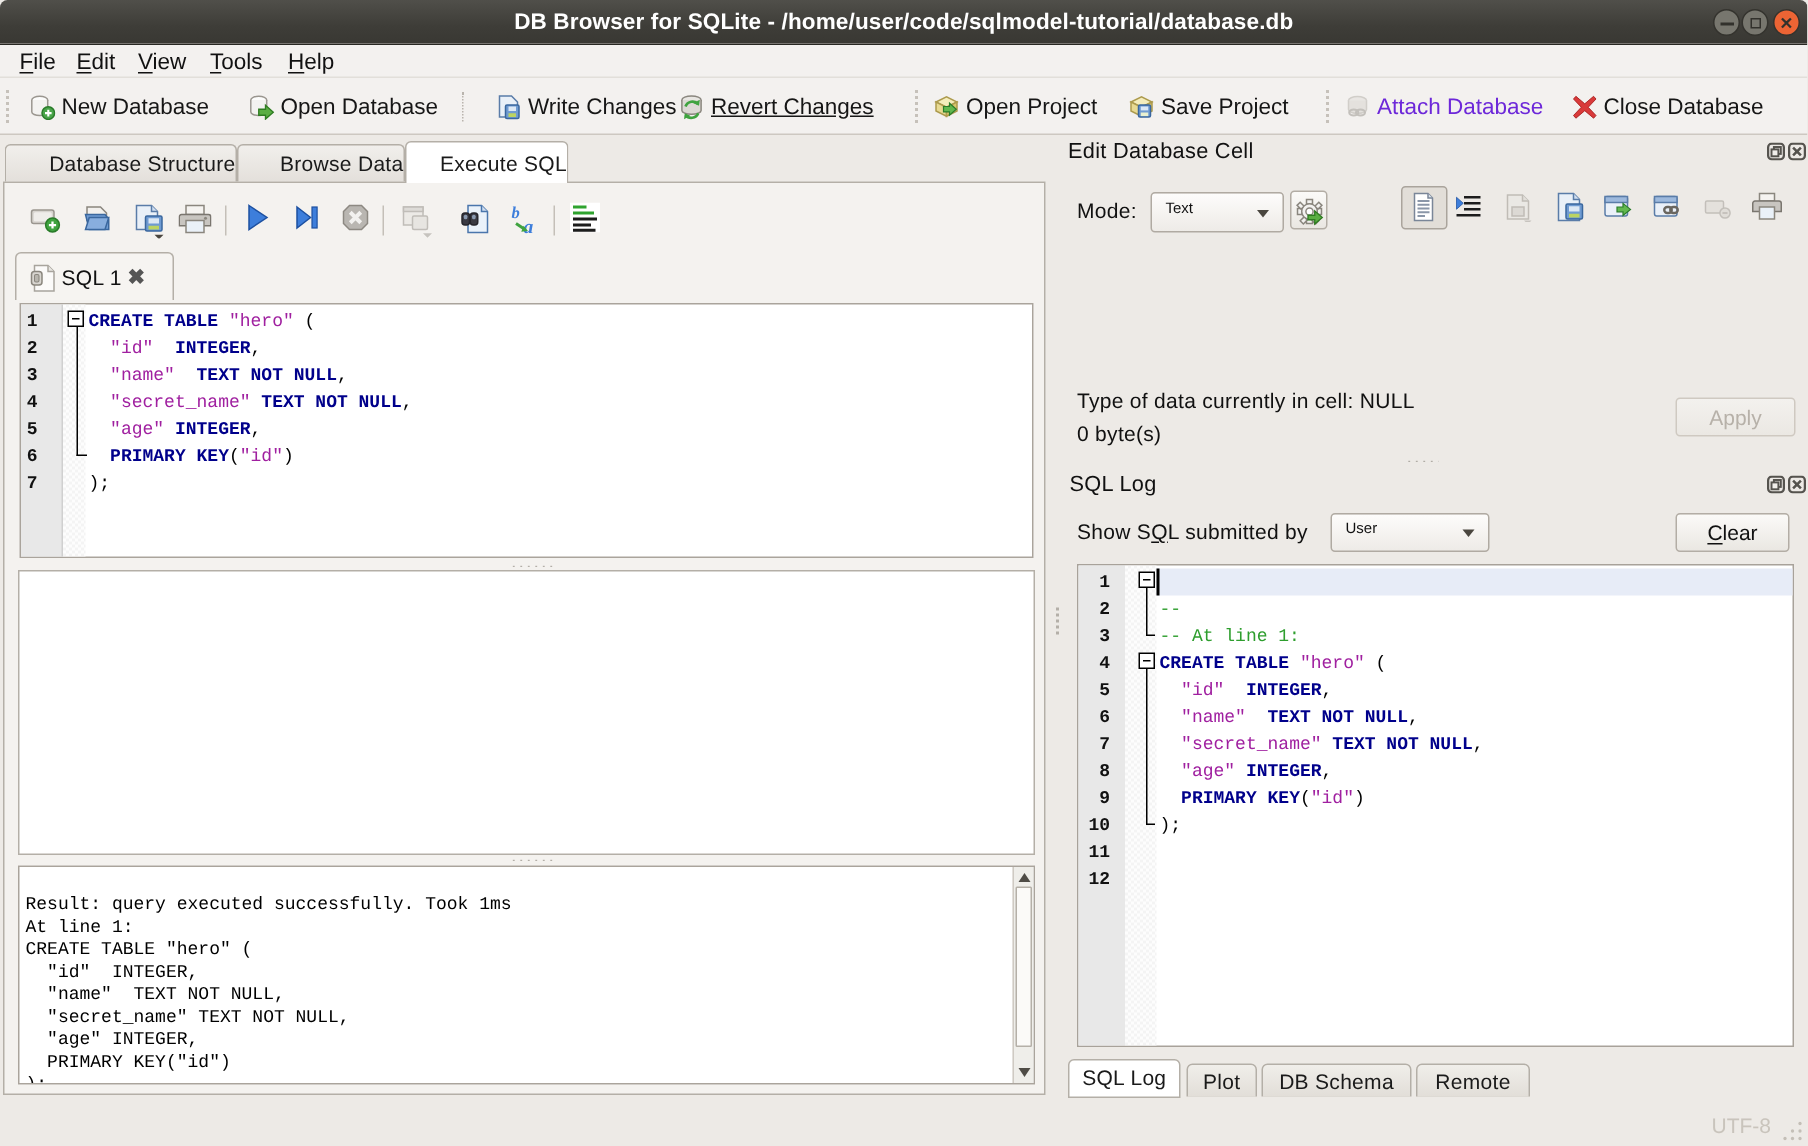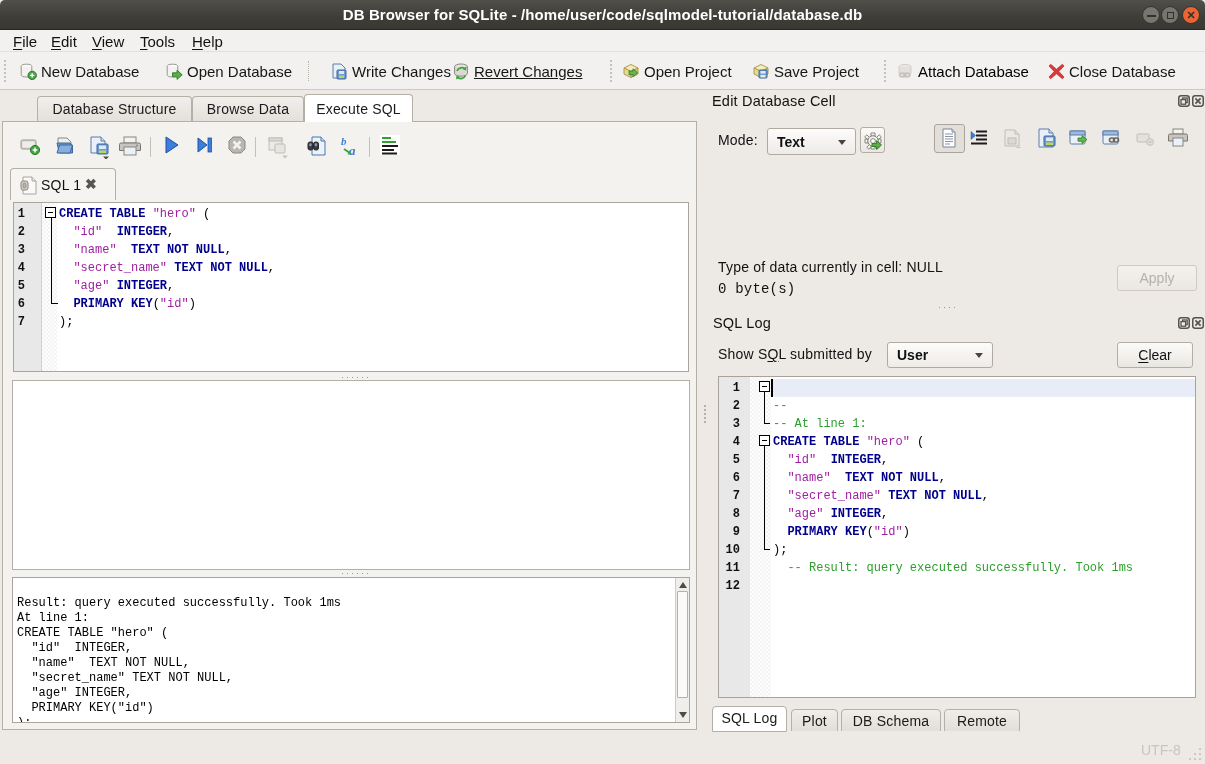--- a/index.html
+++ b/index.html
@@ -20,26 +20,26 @@
 
 #menubar { position:absolute; left:0; top:30px; width:1205px; height:22px; background:#f3f1ef; border-bottom:1px solid #e2dfda; }
 #menubar > span { position:absolute; top:3px; font-size:15px; color:#111; }
 
 .u { text-decoration:underline; text-underline-offset:2px; }
 
 
 #toolbar { position:absolute; left:0; top:52px; width:1205px; height:38px; background:#f3f1ef; border-bottom:1px solid #cdc8c1; }
 .tbitem { position:absolute; top:7px; height:24px; display:flex; align-items:center; font-size:15px; letter-spacing:0px; color:#161616; white-space:nowrap; }
 .tbitem svg { margin-right:4px; }
-.tbitem.dis { color:#000000; }
+.tbitem.dis { color:#6d28d9; }
 .tbsep { position:absolute; top:9px; width:1px; height:20px; border-left:1px dotted #b9b4ad; }
 .tbhandle { position:absolute; top:8px; width:3px; height:22px; border-left:2px dotted #c6c1ba; }
 
 
-.tab { position:absolute; top:96px; height:26px; background:linear-gradient(#f1efec,#e3dfda); border:1px solid #b4afa7; border-bottom:none; border-radius:4px 4px 0 0; text-align:center; font-size:14px; letter-spacing:0.2px; color:#1a1a1a; padding-top:4px;margin-left:34px; }
+.tab { position:absolute; top:96px; height:26px; background:linear-gradient(#f1efec,#e3dfda); border:1px solid #b4afa7; border-bottom:none; border-radius:4px 4px 0 0; text-align:right; font-size:14px; letter-spacing:0.2px; color:#1a1a1a; padding-top:4px; }
 .tab.active { background:#fff; top:94px; height:28px; padding-top:6px; z-index:3; }
 #page { position:absolute; left:2px; top:121px; width:695px; height:609px; background:#f4f2ef; border:1px solid #b4afa7; }
 
 
 #sqltb { position:absolute; left:0px; top:10px; height:26px; width:690px; }
 #sqltb svg { position:absolute; top:0; }
 .sqlsep { position:absolute; top:2px; width:1px; height:20px; background:#c4bfb8; }
 
 
 #sqltab { position:absolute; left:7px; top:46px; width:106px; height:32px; background:#f6f4f1; border:1px solid #b4afa7; border-bottom:none; border-radius:4px 4px 0 0; }
@@ -61,21 +61,21 @@
 
 .spdots { position:absolute; width:30px; height:3px; background:radial-gradient(circle 1px, #9a958d 40%, transparent 41%) 0 0/5px 3px repeat-x; }
 
 
 .sbar { position:absolute; background:#f1efec; border-left:1px solid #c8c3bc; }
 
 
 .docktitle { position:absolute; font-size:14.5px; letter-spacing:0.2px; color:#111; }
 .dockbtns { position:absolute; width:26px; height:11px; }
 label.fl { font-size:14px; letter-spacing:0.2px; color:#111; }
-.combo { position:absolute; background:linear-gradient(#fdfcfb,#eeebe7); border:1px solid #b0aaa2; border-radius:3px; font-size:14px; color:#111;font-weight:bold; }
+.combo { position:absolute; background:linear-gradient(#fdfcfb,#eeebe7); border:1px solid #b0aaa2; border-radius:3px; font-size:10px; color:#111; }
 .combo .arr { position:absolute; right:9px; top:50%; margin-top:-2px; width:0; height:0; border-left:4px solid transparent; border-right:4px solid transparent; border-top:5px solid #4a463f; }
 .btn { position:absolute; background:linear-gradient(#fbfaf8,#eae7e2); border:1px solid #b3ada5; border-radius:3px; text-align:center; font-size:14px; color:#111; }
 .btn.dis { color:#b7b1a9; border-color:#cfc9c1; background:linear-gradient(#f3f1ee,#ebe8e3); }
 
 
 .btab { position:absolute; height:23px; background:linear-gradient(#f0eeea,#e2ded8); border:1px solid #b4afa7; border-radius:4px 4px 0 0; text-align:center; font-size:14px; letter-spacing:0.2px; color:#1a1a1a; padding-top:3px; }
 .btab.active { background:#fff; height:26px; z-index:2; }
 
 #statusbar { position:absolute; left:0; top:731px; width:1205px; height:33px; background:#edeae6; }
 </style>
@@ -382,21 +382,21 @@
       <path d="M13.3 12h3.4" stroke="#9a968f" stroke-width="1.2"></path>
     </svg>
   <svg class="abs" style="left:469px; top:37px;" width="20" height="20" viewBox="0 0 20 20">
       <rect x="5" y="1" width="10" height="5" fill="#f5f3f0" stroke="#8a867e"></rect>
       <path d="M2 6h16a1.5 1.5 0 0 1 1.5 1.5v5.5h-19v-5.5A1.5 1.5 0 0 1 2 6z" fill="#c8c5c0" stroke="#7a766f"></path>
       <rect x="5" y="10" width="10" height="8" fill="#eaf1f8" stroke="#8a867e"></rect>
     </svg>
 
 
   <div class="abs" style="left:19px; top:168px; font-size:14px; letter-spacing:0.2px; color:#111;">Type of data currently in cell: NULL</div>
-  <div class="abs" style="left:19px; top:190px; font-size:14px; letter-spacing:0.2px; color:#111;font-family:Liberation Mono, monospace;">0 byte(s)</div>
+  <div class="abs" style="left:19px; top:190px; font-size:14px; letter-spacing:0.2px; color:#111;">0 byte(s)</div>
   <div class="btn dis" style="left:418px; top:174px; width:80px; height:26px; line-height:24px;">Apply</div>
 
   <div class="spdots" style="left:238px; top:215px; width:22px;"></div>
 
   <div class="docktitle" style="left:14px; top:224px;">SQL Log</div>
   <div class="dockbtns" style="left:479px; top:226px;">
     <svg width="12" height="12" viewBox="0 0 12 12" style="position:absolute;left:0;">
         <rect x="0.75" y="0.75" width="10.5" height="10.5" rx="2.4" fill="none" stroke="#55534e" stroke-width="1.5"></rect>
         <rect x="4.6" y="3" width="4.6" height="4.6" fill="none" stroke="#55534e" stroke-width="1.3"></rect>
         <rect x="3" y="4.6" width="4.6" height="4.6" fill="#f0eeea" stroke="#55534e" stroke-width="1.3"></rect>
@@ -439,21 +439,20 @@
     <div class="abs" style="left:52px; top:2px; width:1.5px; height:18px; background:#000;"></div>
     <div class="codeline" style="left:54px; top:20px;"><span class="cmt">--</span></div>
     <div class="codeline" style="left:54px; top:38px;"><span class="cmt">-- At line 1:</span></div>
     <div class="codeline" style="left:54px; top:56px;"><span class="kw">CREATE TABLE</span> <span class="str">"hero"</span> (</div>
     <div class="codeline" style="left:54px; top:74px;">  <span class="str">"id"</span>  <span class="kw">INTEGER</span>,</div>
     <div class="codeline" style="left:54px; top:92px;">  <span class="str">"name"</span>  <span class="kw">TEXT NOT NULL</span>,</div>
     <div class="codeline" style="left:54px; top:110px;">  <span class="str">"secret_name"</span> <span class="kw">TEXT NOT NULL</span>,</div>
     <div class="codeline" style="left:54px; top:128px;">  <span class="str">"age"</span> <span class="kw">INTEGER</span>,</div>
     <div class="codeline" style="left:54px; top:146px;">  <span class="kw">PRIMARY KEY</span>(<span class="str">"id"</span>)</div>
     <div class="codeline" style="left:54px; top:164px;">);</div>
-    <div class="codeline" style="left:54px; top:182px;">  <span class="cmt">-- Result: query executed successfully. Took 1ms</span></div>
   </div>
 
   <div class="btab active" style="left:13px; top:615px; width:75px;">SQL Log</div>
   <div class="btab" style="left:92px; top:618px; width:47px;">Plot</div>
   <div class="btab" style="left:142px; top:618px; width:100px;">DB Schema</div>
   <div class="btab" style="left:245px; top:618px; width:76px;">Remote</div>
 </div>
 
 <div id="statusbar">
   <div class="abs" style="left:1141px; top:11px; color:#c9c4bc; font-size:14px;">UTF-8</div>

